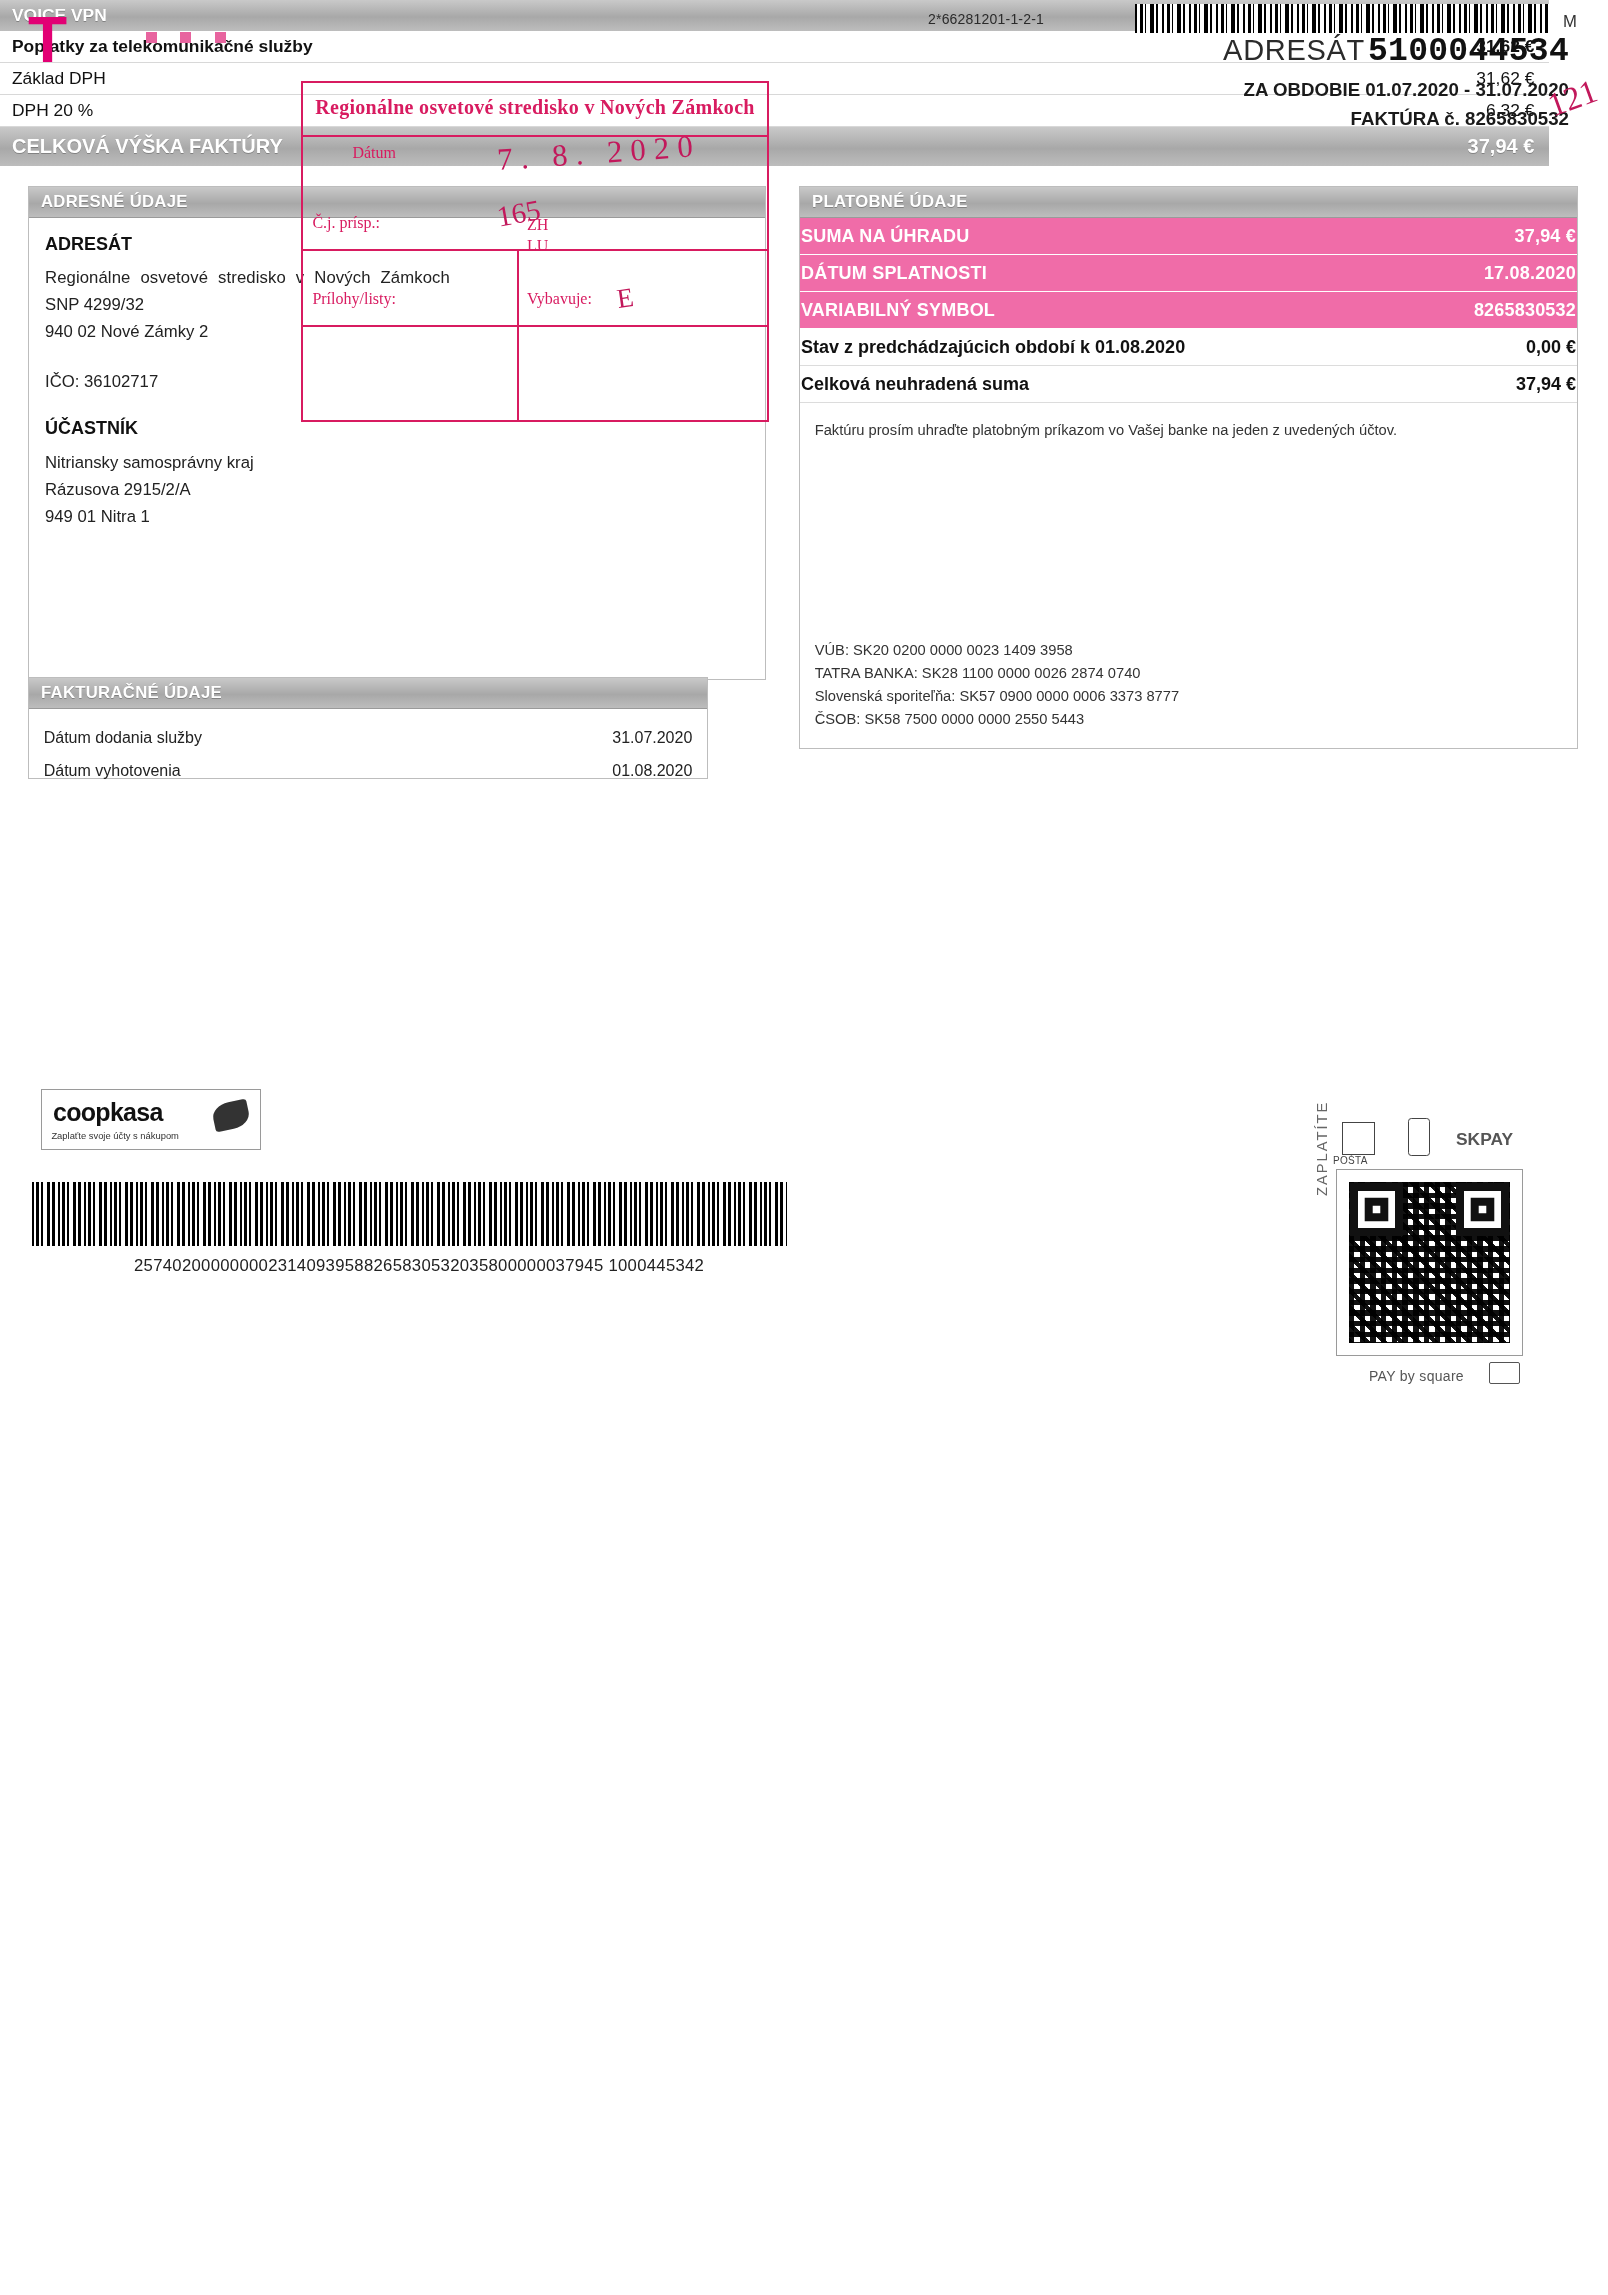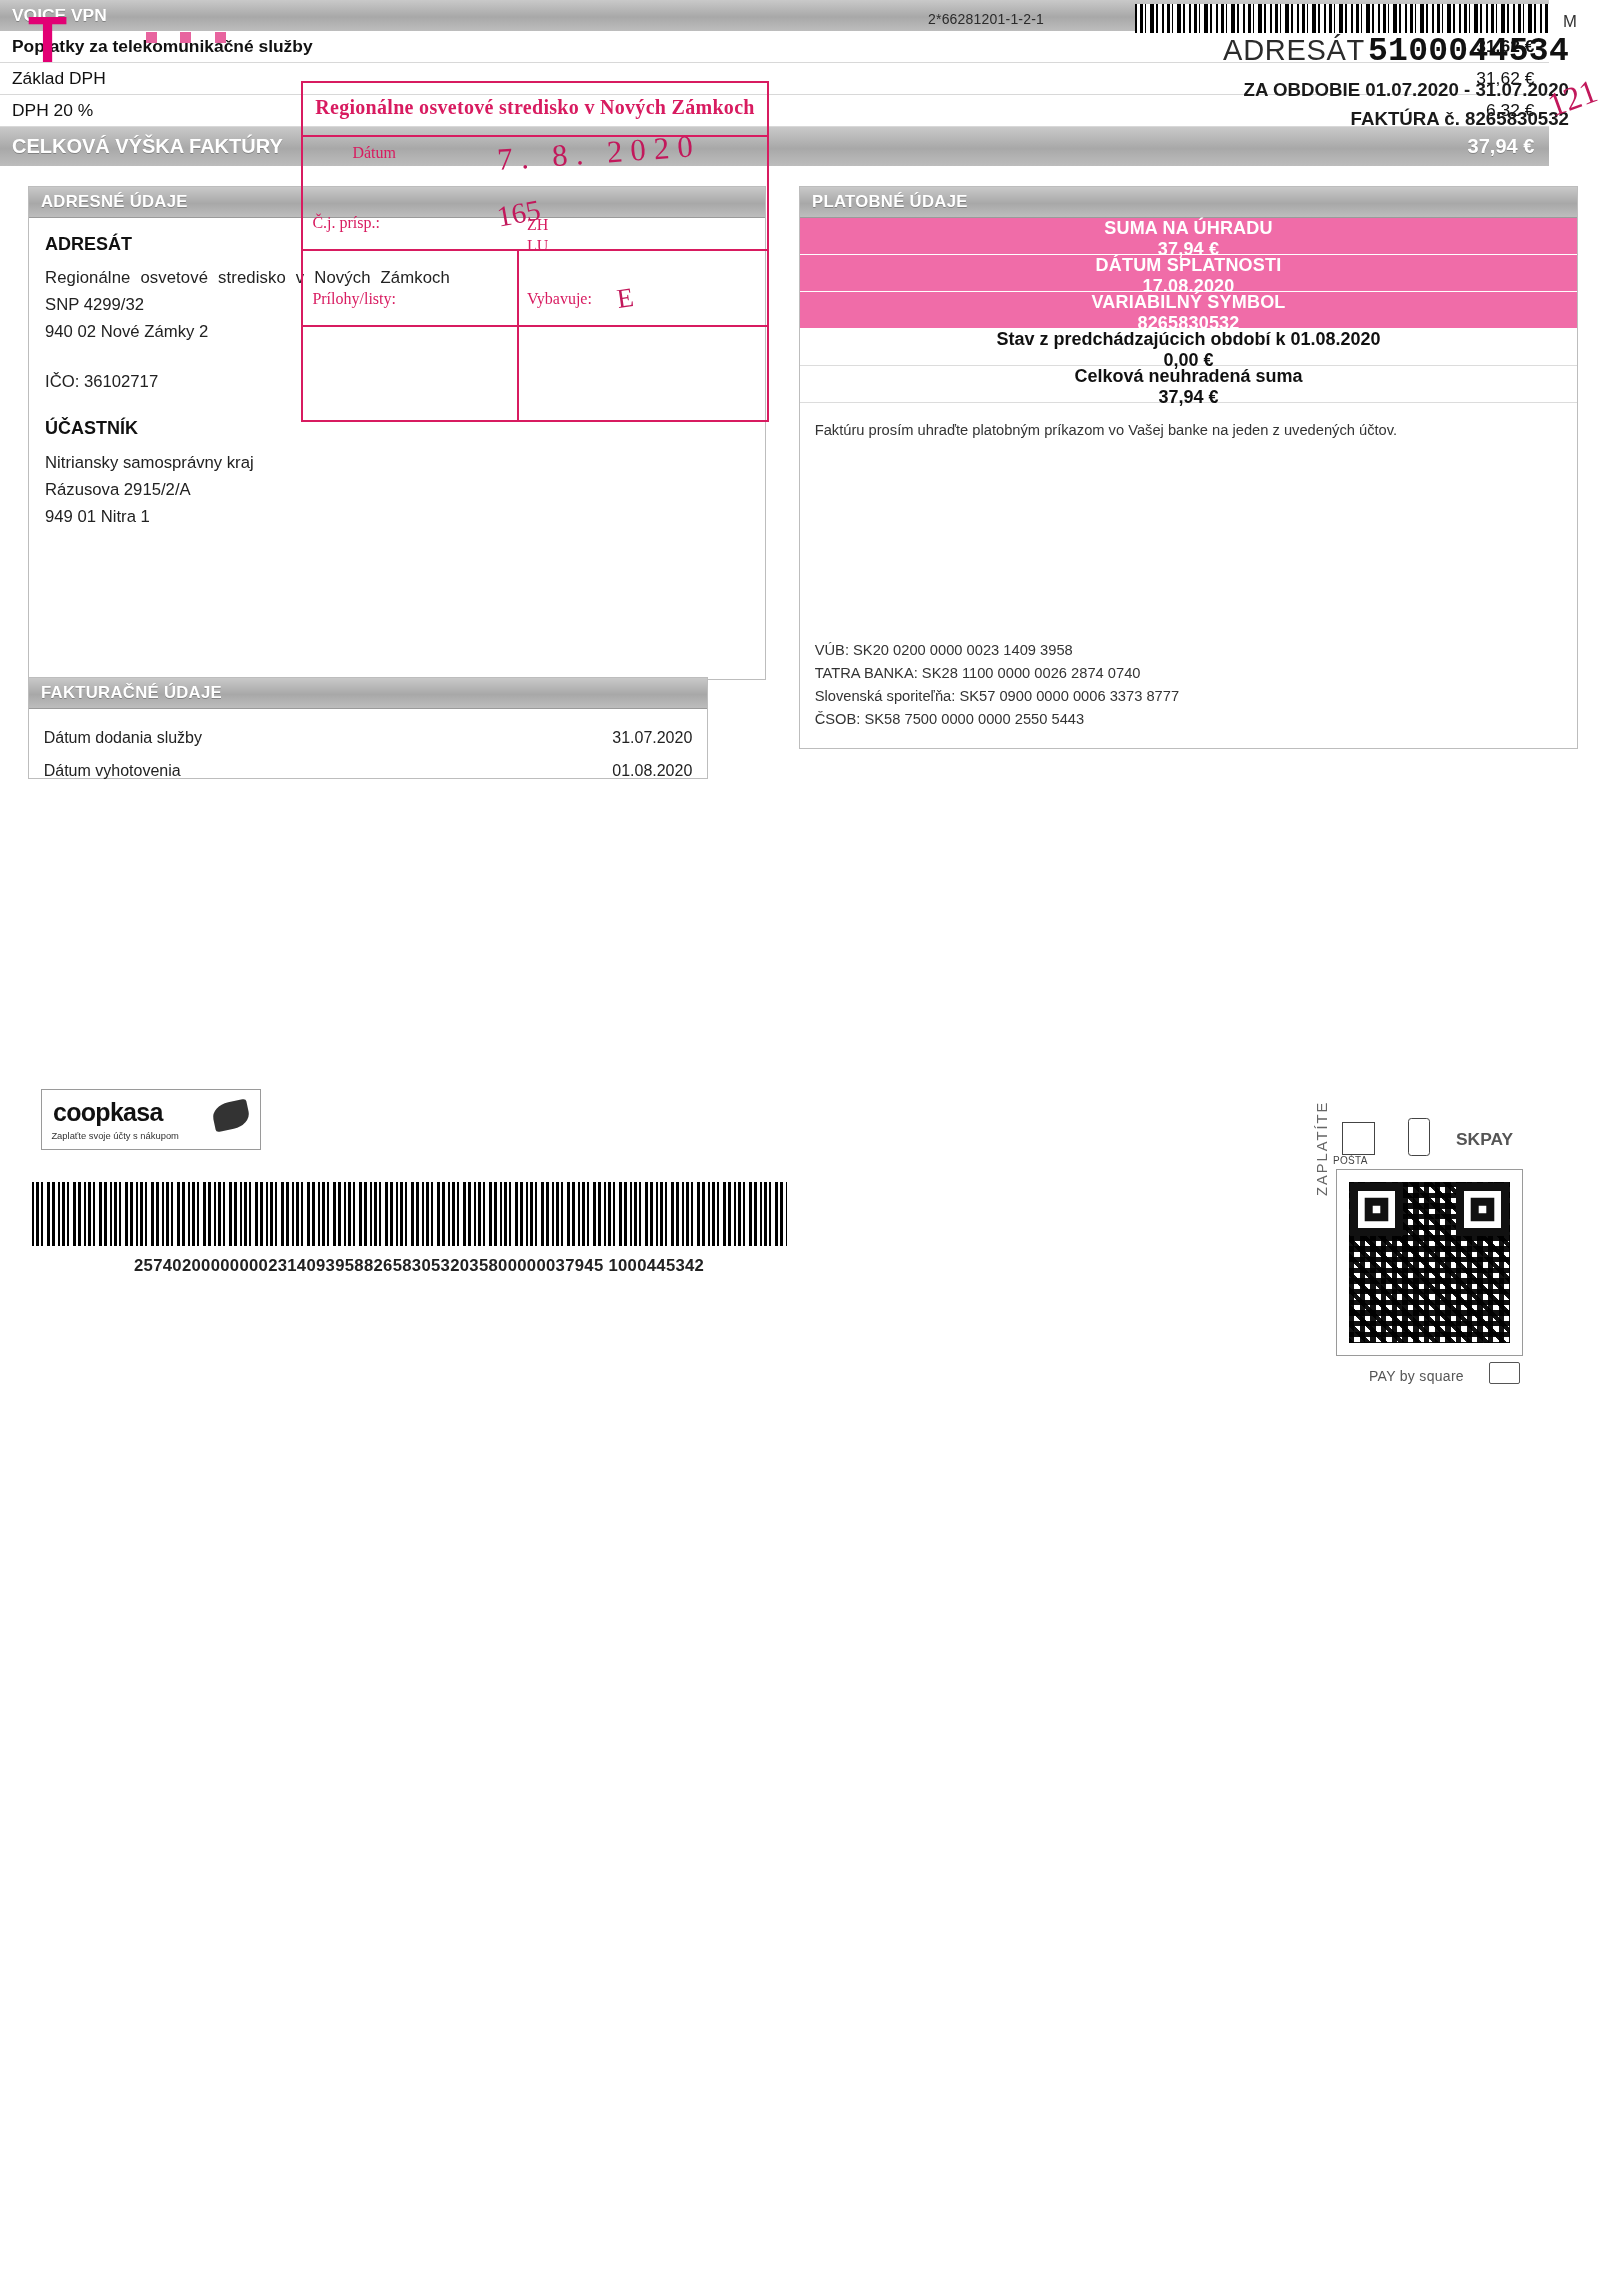--- a/index.html
+++ b/index.html
@@ -186,21 +186,20 @@
   
   #panel-payment { left: 799px; top: 186px; width: 779px; height: 563px; }
   .pay-row {
     display: flex;
     align-items: center;
     justify-content: space-between;
     height: 37px;
     padding: 0 1px;
     box-sizing: border-box;
     font-size: 18px;
-    flex-direction: column;
   }
   .pay-row.pink {
     background: #f06ca8;
     color: #fff;
     font-weight: bold;
     border-bottom: 1.3px solid #fff;
     letter-spacing: 0.2px;
   }
   .pay-row.plain {
     color: #111;
@@ -372,21 +371,20 @@
         #000 14.7px, #000 18px, #fff 18px, #fff 20px,
         #000 20px, #000 23px, #fff 23px, #fff 26px);
   }
   .botcode {
     position: absolute;
     left: 134px;
     top: 1256px;
     font-size: 16.7px;
     letter-spacing: 0.3px;
     color: #222;
-    font-weight: bold;
   }
 
   
   .qrbox {
     position: absolute;
     left: 1336px;
     top: 1169px;
     width: 187px;
     height: 187px;
     border: 0.7px solid #9a9a9a;

